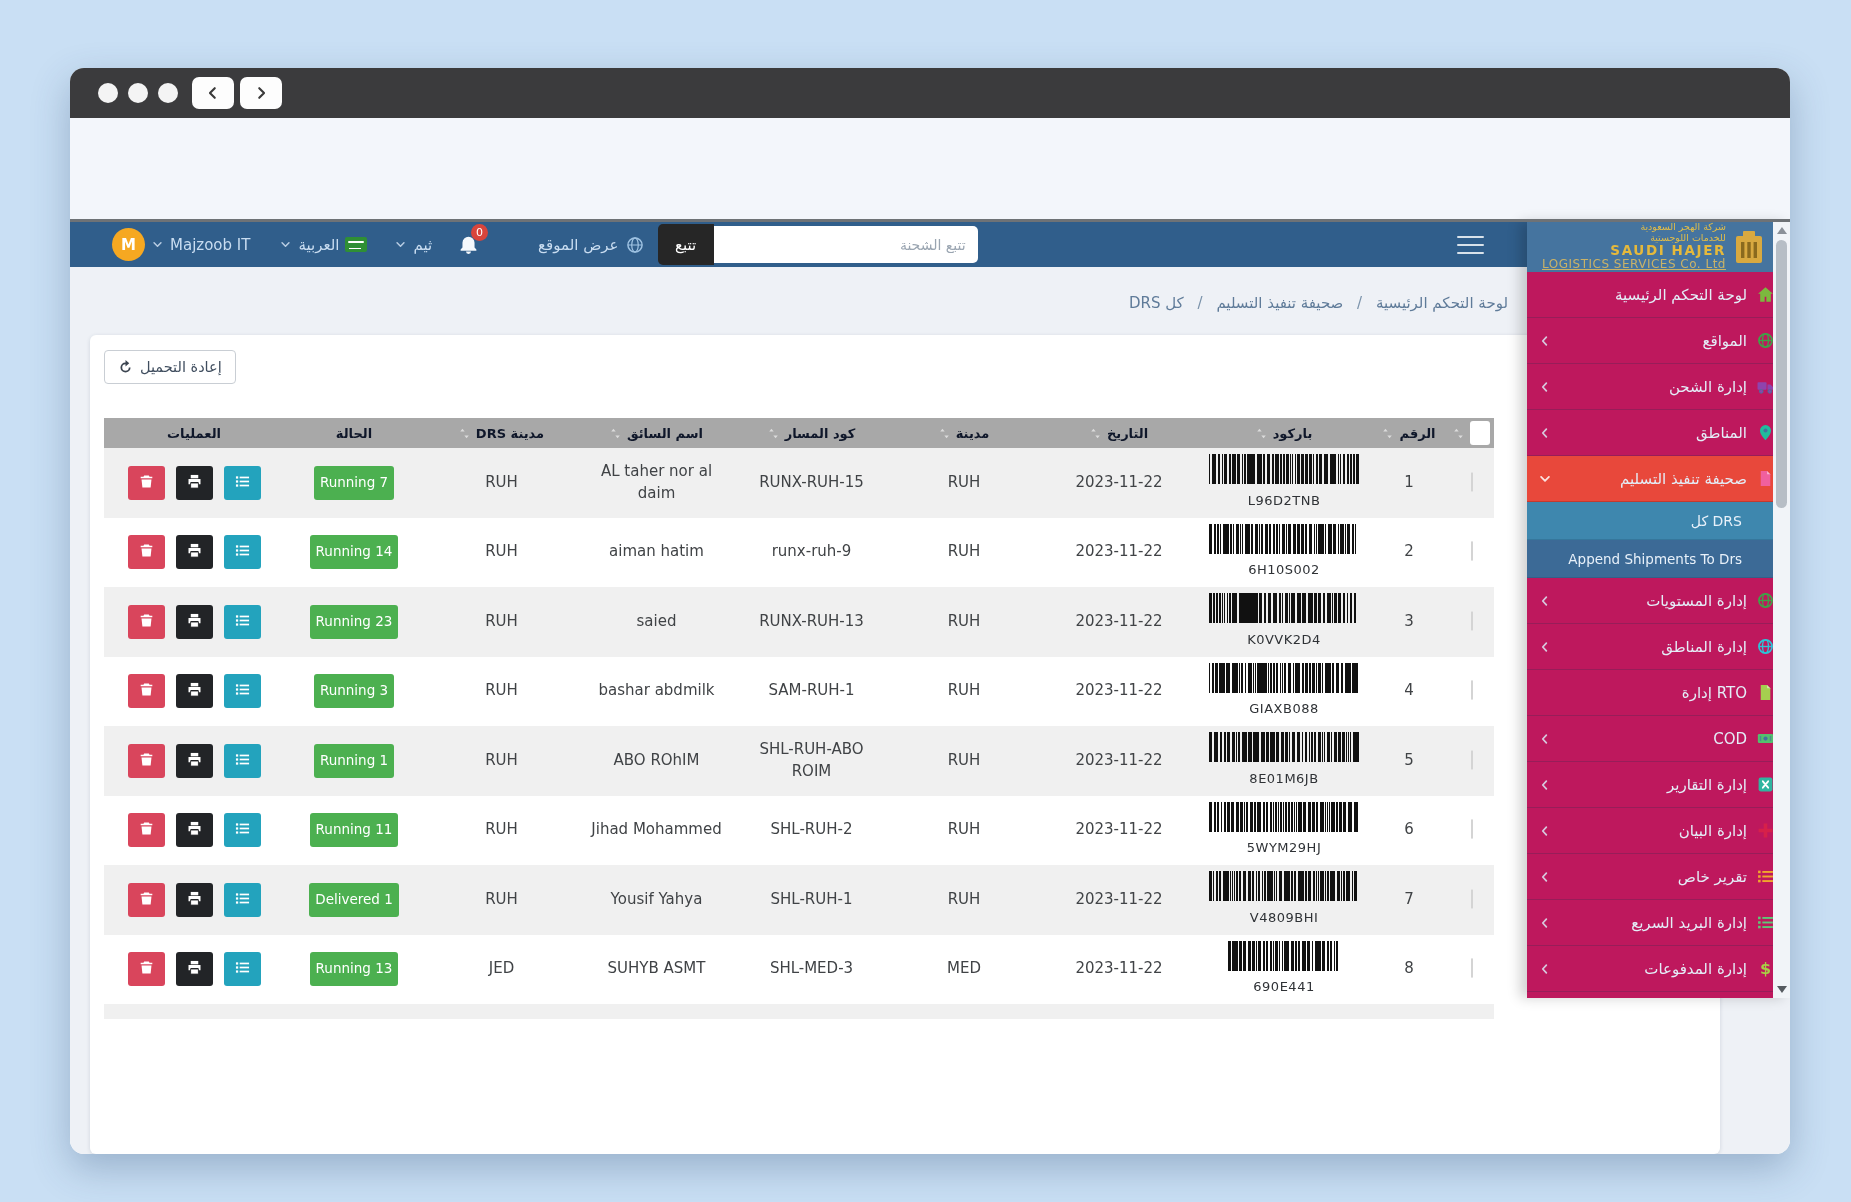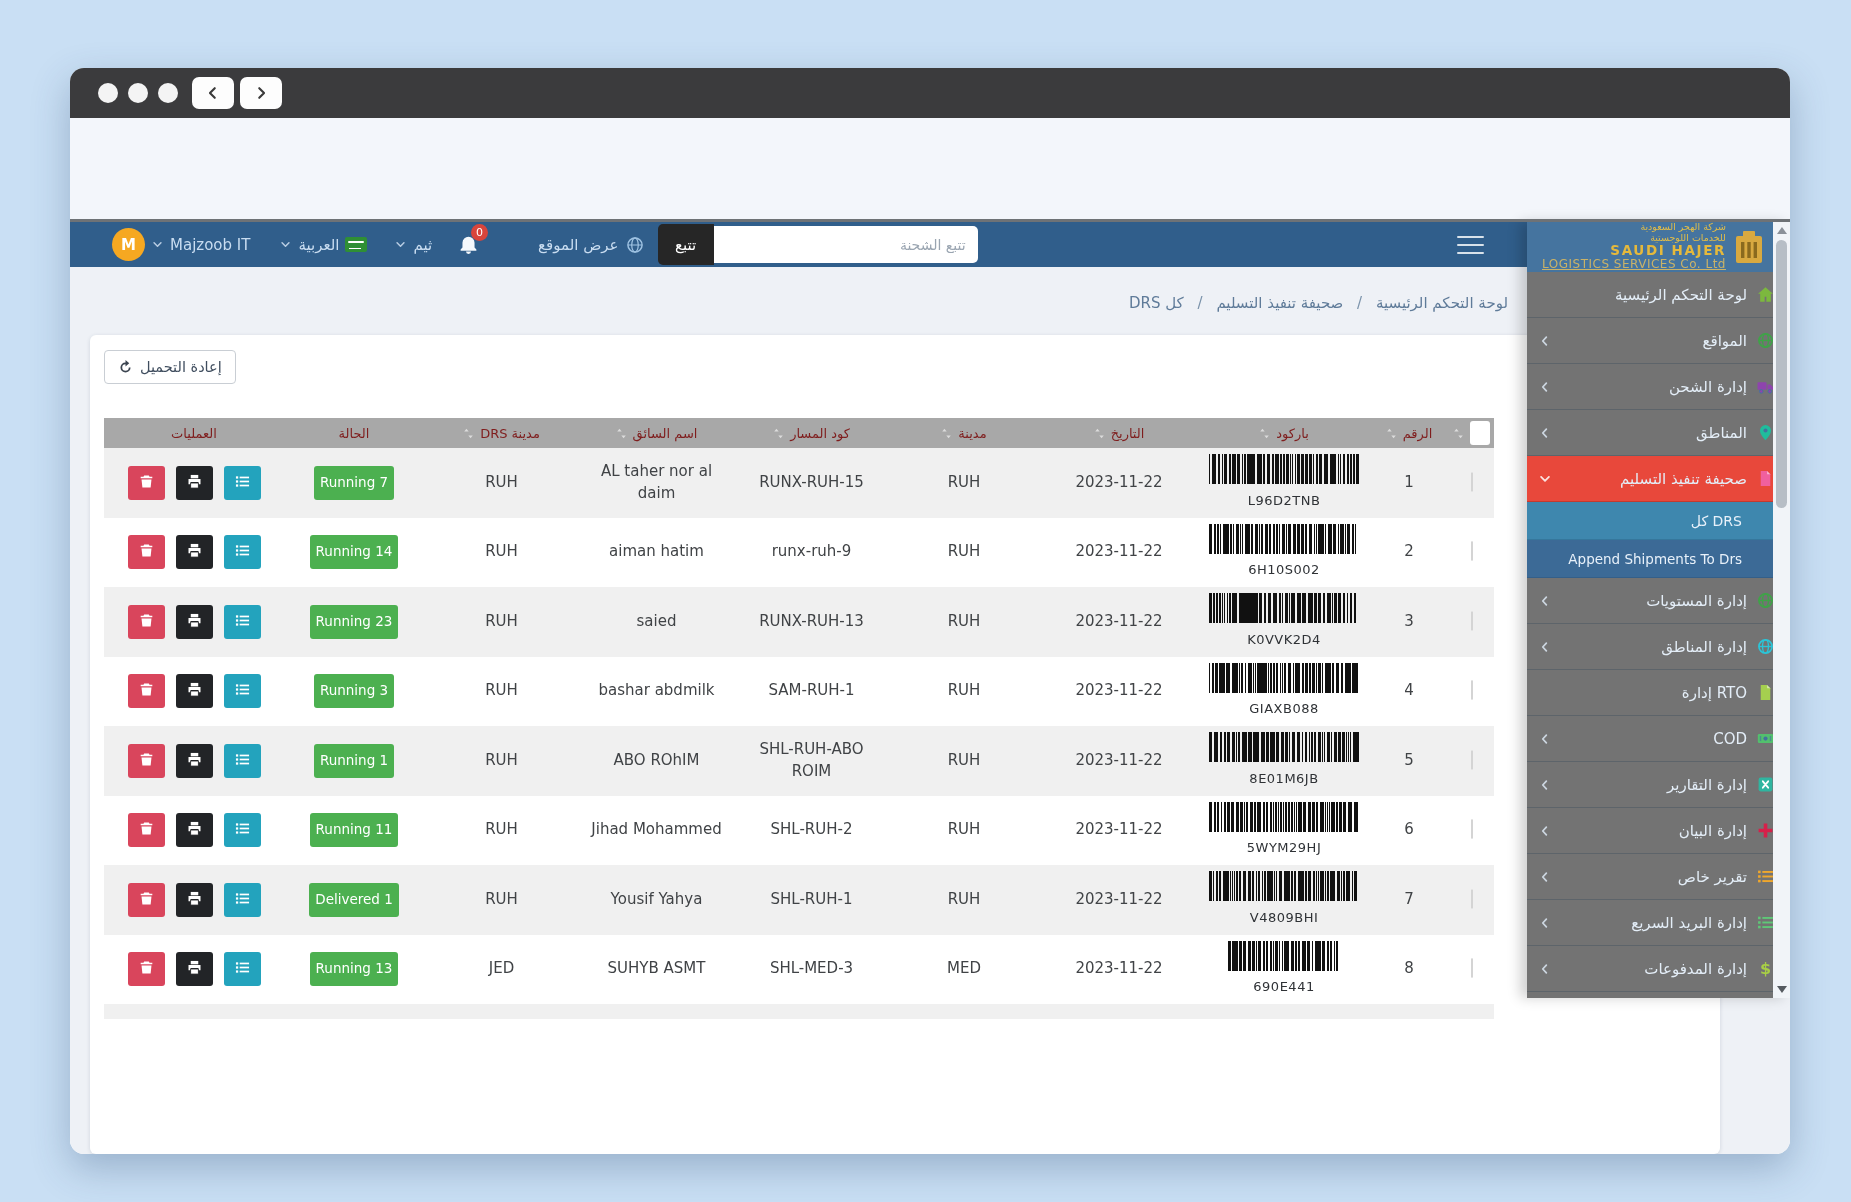--- a/index.html
+++ b/index.html
@@ -25,21 +25,21 @@
   .bellwrap{position:relative;margin-left:26px;width:22px;height:24px;}
   .badge{position:absolute;top:-9px;right:-8px;min-width:17px;height:17px;border-radius:9px;background:#d9453c;color:#fff;font-size:11px;display:flex;align-items:center;justify-content:center;padding:0 2px;box-sizing:border-box;}
   .viewsite{margin-left:58px;display:flex;align-items:center;gap:7px;}
   .searchgrp{margin-left:14px;display:flex;align-items:center;}
   .trackbtn{height:41px;width:56px;background:#262626;color:#fff;border:none;border-radius:5px 0 0 5px;font-size:15px;font-family:inherit;cursor:pointer;}
   .trackinput{height:37px;width:240px;border:none;border-radius:0 5px 5px 0;padding:0 12px;font-size:14px;font-family:inherit;text-align:right;direction:rtl;color:#333;outline:none;}
   .trackinput::placeholder{color:#9aa5b1;}
   .hamburger{position:absolute;left:1387px;top:118px;width:27px;height:18px;z-index:3;display:flex;flex-direction:column;justify-content:space-between;cursor:pointer;}
   .hamburger i{display:block;height:2px;background:rgba(255,255,255,.82);border-radius:2px;}
   
-  .sidebar{position:absolute;top:104px;right:0;width:263px;height:776px;background:#737373;z-index:5;box-shadow:-7px 0 12px rgba(0,0,0,.18);display:flex;flex-direction:column;}
+  .sidebar{position:absolute;top:104px;right:0;width:263px;height:776px;background:#be185d;z-index:5;box-shadow:-7px 0 12px rgba(0,0,0,.18);display:flex;flex-direction:column;}
   .side-scroll{position:absolute;top:0;right:0;width:17px;height:100%;background:#f1f4f8;z-index:7;}
   .side-thumb{position:absolute;top:18px;left:3px;width:11px;height:268px;background:#b7bec6;border-radius:6px;}
   .side-arrow{position:absolute;left:4px;width:0;height:0;border-left:5px solid transparent;border-right:5px solid transparent;}
   .side-arrow.up{top:5px;border-bottom:7px solid #8b9199;}
   .side-arrow.down{bottom:5px;border-top:7px solid #555a60;}
   .side-logo{height:50px;background:#45749f;display:flex;align-items:center;justify-content:flex-end;gap:8px;padding:0 26px 0 0;flex:0 0 auto;}
   .logo-text{text-align:right;line-height:1.12;}
   .logo-ar{font-size:9.5px;color:#e2bd48;}
   .logo-en{font-size:13.5px;font-weight:bold;color:#e5b93c;letter-spacing:1.6px;margin-left:40px;}
   .logo-sub{font-size:12px;color:#c9b268;letter-spacing:.5px;text-decoration:underline;}
@@ -53,21 +53,21 @@
   .side-sub.activesub{background:#3e87ae;font-size:14px;}
   
   .breadcrumb{position:absolute;top:176px;left:20px;width:1418px;text-align:right;direction:rtl;font-size:15px;color:#5f7b99;z-index:1;}
   .breadcrumb .sep{margin:0 9px;color:#7b93ab;}
   .card{position:absolute;left:20px;top:217px;width:1630px;height:819px;background:#fff;border-radius:6px;box-shadow:0 1px 4px rgba(30,50,70,.14);z-index:1;box-sizing:border-box;padding:15px 14px 0 14px;overflow:hidden;}
   .toolbar{height:42px;display:flex;align-items:flex-start;justify-content:space-between;direction:ltr;}
   .reloadbtn{display:flex;align-items:center;gap:7px;background:#fff;border:1px solid #c9ced4;border-radius:4px;padding:8px 13px;font-size:14.5px;color:#3f4d5e;font-family:inherit;cursor:pointer;}
   .filterbtn{background:#262626;color:#fff;border:none;border-radius:4px;padding:10px 26px;font-size:14.5px;font-family:inherit;cursor:pointer;}
   .tablewrap{margin-top:26px;height:601px;overflow:hidden;}
   table.grid{width:1390px;border-collapse:collapse;direction:rtl;table-layout:fixed;}
-  table.grid th{background:#a8a8a8;color:#7f1d1d;font-weight:normal;font-size:13px;height:30px;padding:0 4px;white-space:nowrap;}
+  table.grid th{background:#a8a8a8;color:#0f172a;font-weight:bold;font-size:13px;height:30px;padding:0 4px;white-space:nowrap;}
   table.grid td{text-align:center;vertical-align:middle;font-size:15px;color:#404346;padding:6px 4px;height:56px;line-height:1.45;}
   table.grid tbody tr:nth-child(odd){background:#f0f0f0;}
   table.grid tbody tr:nth-child(even){background:#ffffff;}
   .thflex{display:flex;align-items:center;justify-content:center;gap:6px;}
   .sorticon{opacity:.6;display:flex;}
   .cb{width:26px;height:26px;background:#fff;border:1px solid #d4d4d4;border-radius:4px;margin:0 auto;cursor:pointer;}
   .cb.hd{width:24px;height:24px;border:none;border-radius:3px;}
   .statusbadge{display:inline-block;background:#4cb050;color:#fff;font-size:13.5px;padding:7px 6px;border-radius:3px;white-space:nowrap;}
   .actions{display:flex;gap:11px;justify-content:center;direction:ltr;}
   .abtn{width:37px;height:34px;border:none;border-radius:3px;display:flex;align-items:center;justify-content:center;cursor:pointer;padding:0;}

